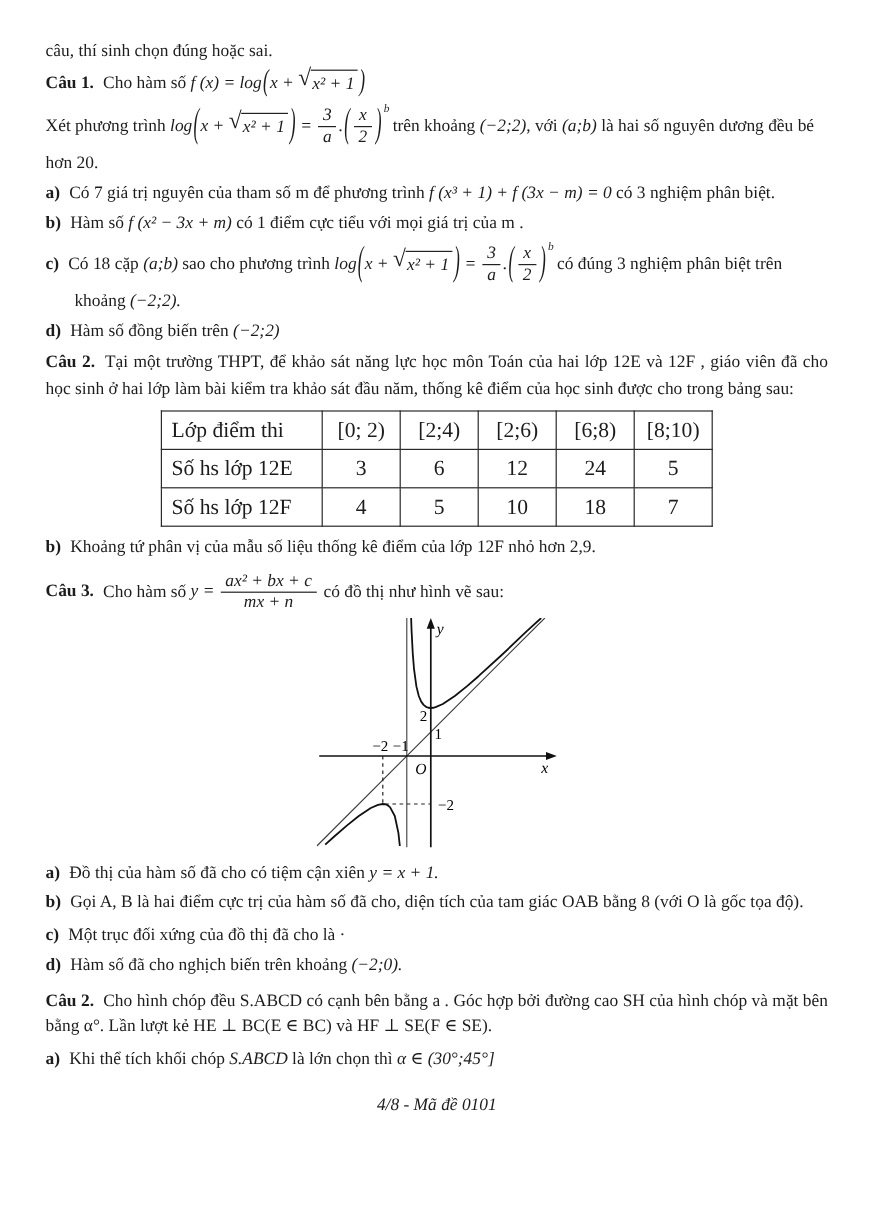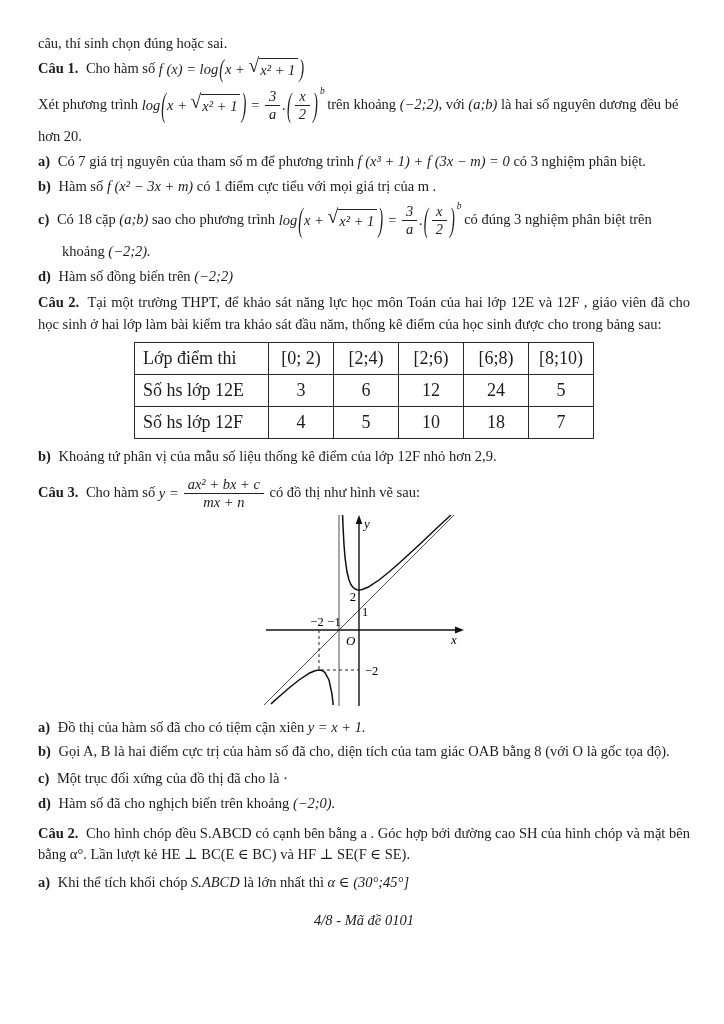--- a/index.html
+++ b/index.html
@@ -250,21 +250,21 @@
   </div>
 
   <div class="para just" style="margin-top:8px;">
     <span class="lbl">Câu 2.</span>
     <span>Cho hình chóp đều S.ABCD có cạnh bên bằng a . Góc hợp bởi đường cao SH của hình chóp và mặt bên bằng α°. Lần lượt kẻ HE ⊥ BC(E ∈ BC) và HF ⊥ SE(F ∈ SE).</span>
   </div>
   <div class="para" style="margin-top:6px;">
     <span class="lbl">a)</span>
     <span>Khi thể tích khối chóp</span>
     <span class="mi">S.ABCD</span>
-    <span>là lớn nhất thì</span>
+    <span>là lớn chọn thì</span>
     <span class="mi">α ∈ (30°;45°]</span>
   </div>
 
   <div class="footer">
     <span>4/8 - Mã đề 0101</span>
   </div>
 
 </div>
 
 </body></html>

